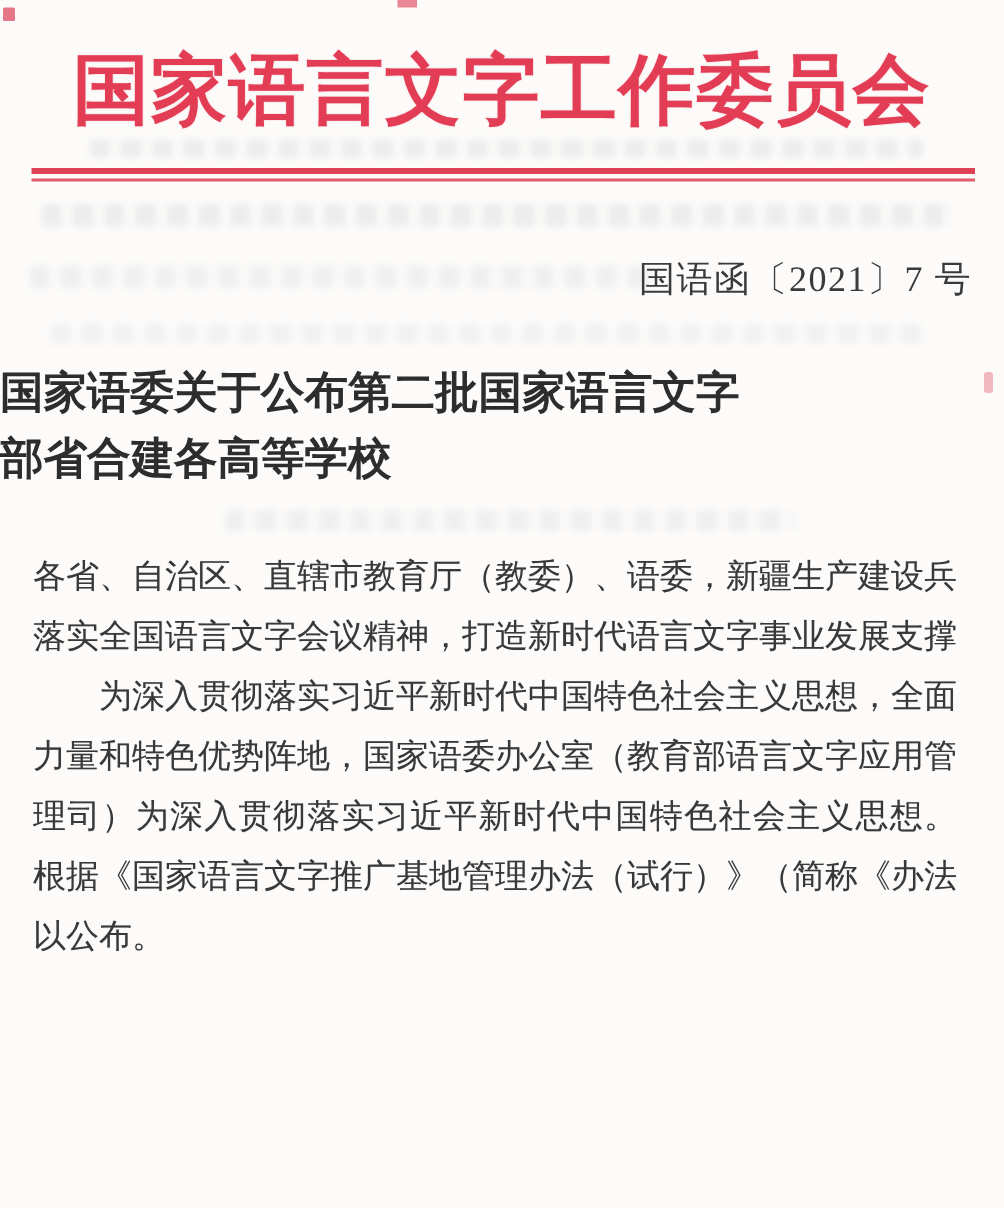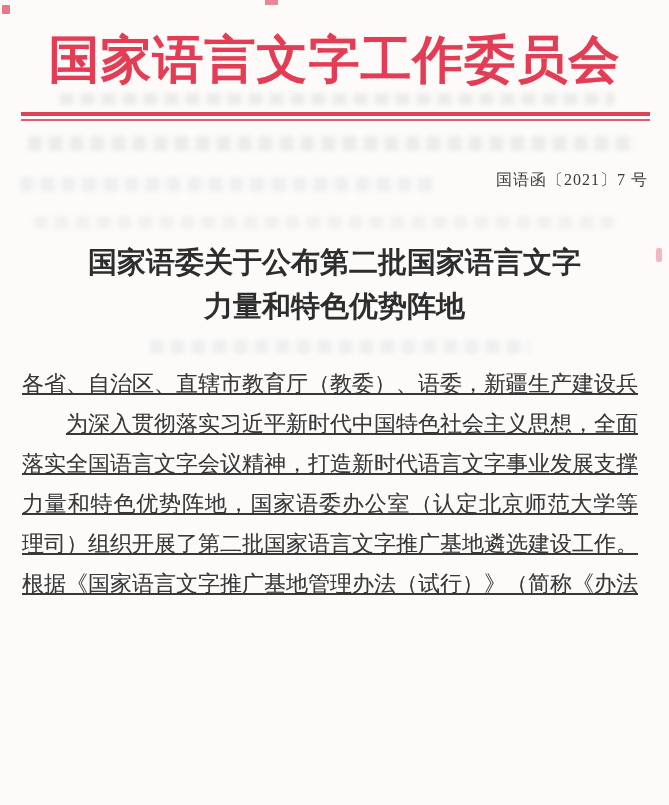--- a/index.html
+++ b/index.html
@@ -46,48 +46,46 @@
     left: 21px;
     width: 629px;
     height: 2px;
     background: #e25a6e;
   }
   
   .doc-number {
     position: absolute;
     top: 170px;
     right: 21px;
-    font-size: 16px;
+    font-size: 24px;
     color: #3a3a3a;
     letter-spacing: 1px;
     white-space: nowrap;
   }
   
   .title {
     position: absolute;
     top: 240px;
     left: 0;
     width: 669px;
-    text-align: center;
     font-weight: bold;
     color: #2d2d2d;
     font-size: 29px;
     line-height: 44px;
   }
   .title .t-line { white-space: nowrap; }
   
   .body-text {
     position: absolute;
     top: 364px;
     left: 22px;
     width: 616px;
     font-size: 22px;
     color: #383838;
     text-shadow: 0 0 0.5px rgba(90,90,90,0.4);
-    text-decoration: underline;
   }
   .line {
     height: 40px;
     line-height: 40px;
     overflow: hidden;
     white-space: nowrap;
     text-align: justify;
     text-align-last: justify;
   }
   .line.short { text-align-last: left; }
@@ -131,25 +129,26 @@
 
   <div class="letterhead">国家语言文字工作委员会</div>
 
   <div class="rule-thick"></div>
   <div class="rule-thin"></div>
 
   <div class="doc-number">国语函〔2021〕7 号</div>
 
   <div class="title">
     <div class="t-line">国家语委关于公布第二批国家语言文字</div>
-    <div class="t-line">力量和特色优势阵地</div>
+    <div class="t-line">部省合建各高等学校</div>
   </div>
 
   <div class="body-text">
     <div class="line">各省、自治区、直辖市教育厅（教委）、语委，新疆生产建设兵</div>
+    <div class="line">落实全国语言文字会议精神，打造新时代语言文字事业发展支撑</div>
     <div class="line indent">为深入贯彻落实习近平新时代中国特色社会主义思想，全面</div>
-    <div class="line">落实全国语言文字会议精神，打造新时代语言文字事业发展支撑</div>
-    <div class="line">力量和特色优势阵地，国家语委办公室（认定北京师范大学等</div>
-    <div class="line">理司）组织开展了第二批国家语言文字推广基地遴选建设工作。</div>
+    <div class="line">力量和特色优势阵地，国家语委办公室（教育部语言文字应用管</div>
+    <div class="line">理司）为深入贯彻落实习近平新时代中国特色社会主义思想。</div>
     <div class="line">根据《国家语言文字推广基地管理办法（试行）》（简称《办法》）</div>
+    <div class="line short">以公布。</div>
   </div>
 
 </div>
 
 </body></html>

